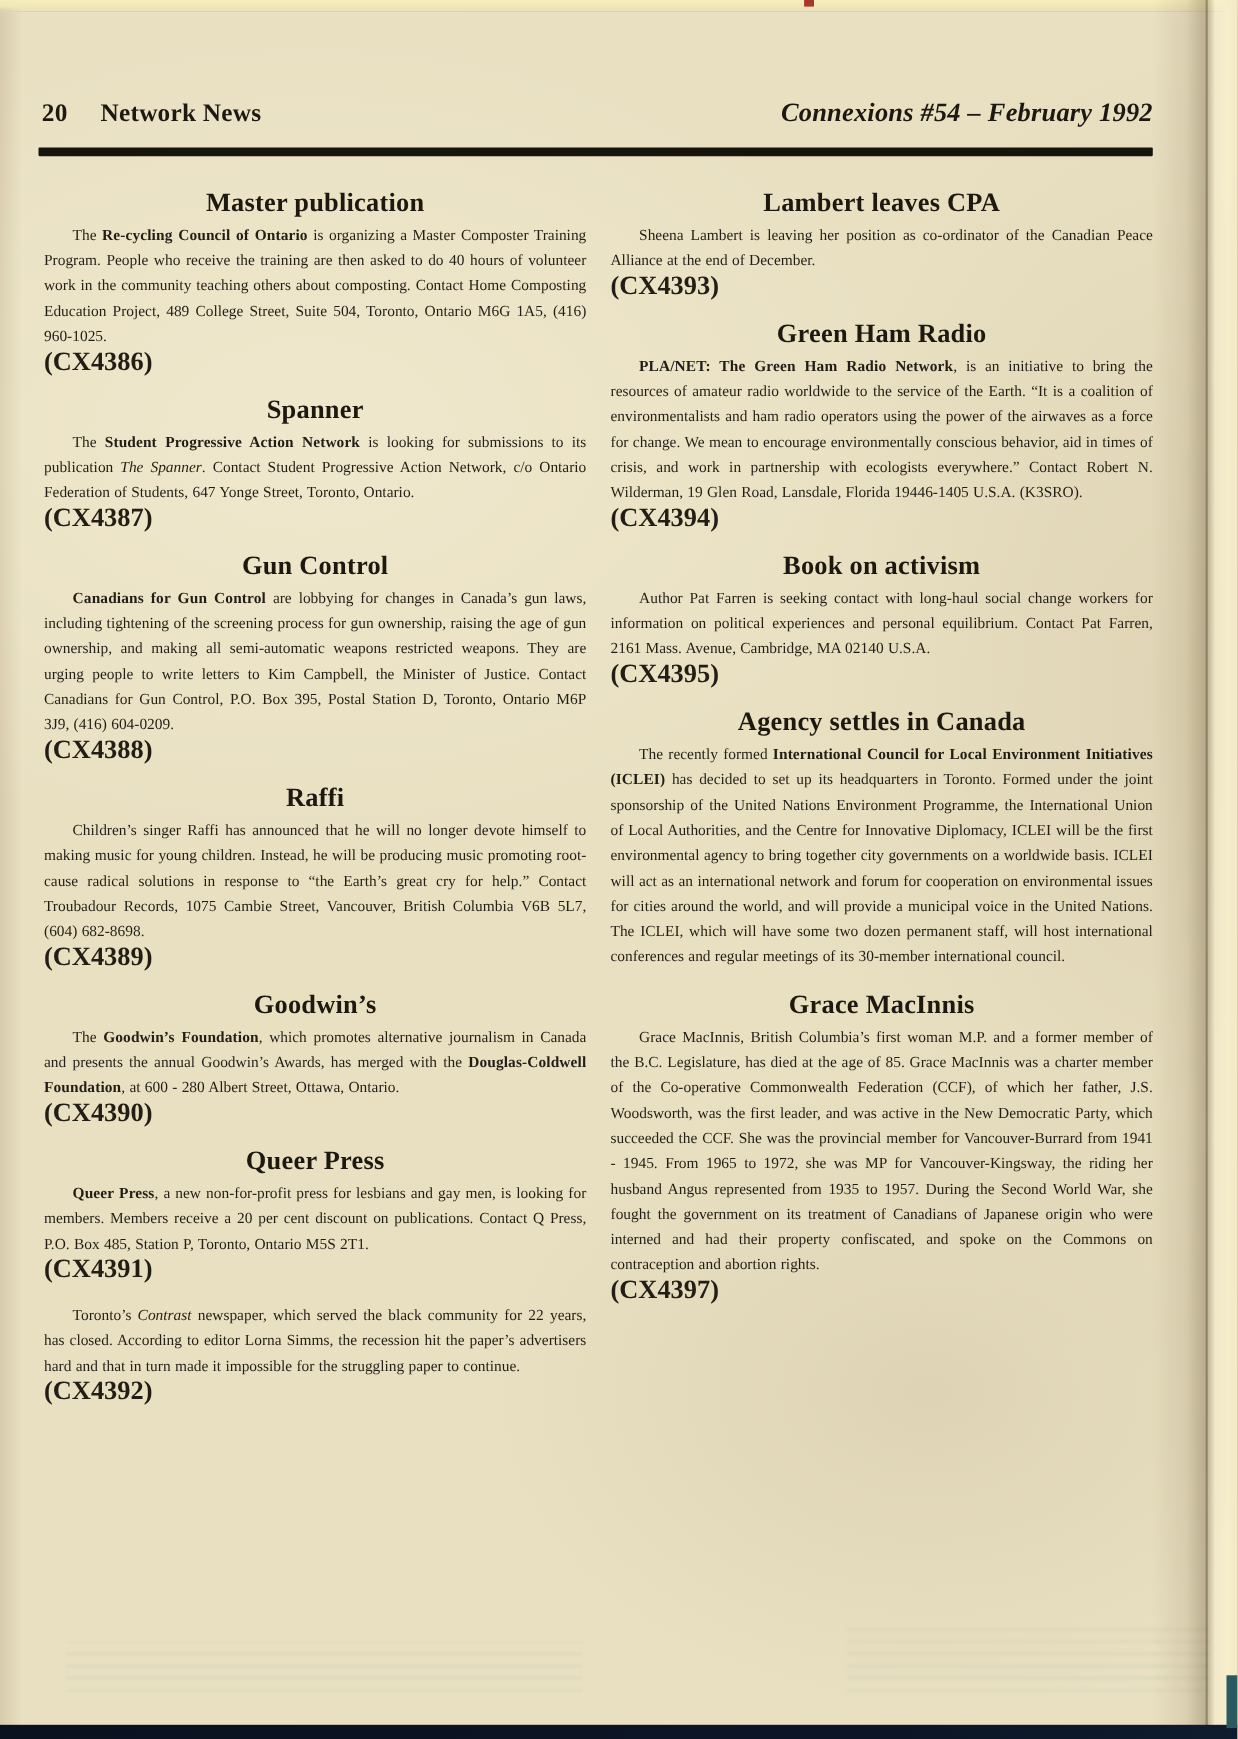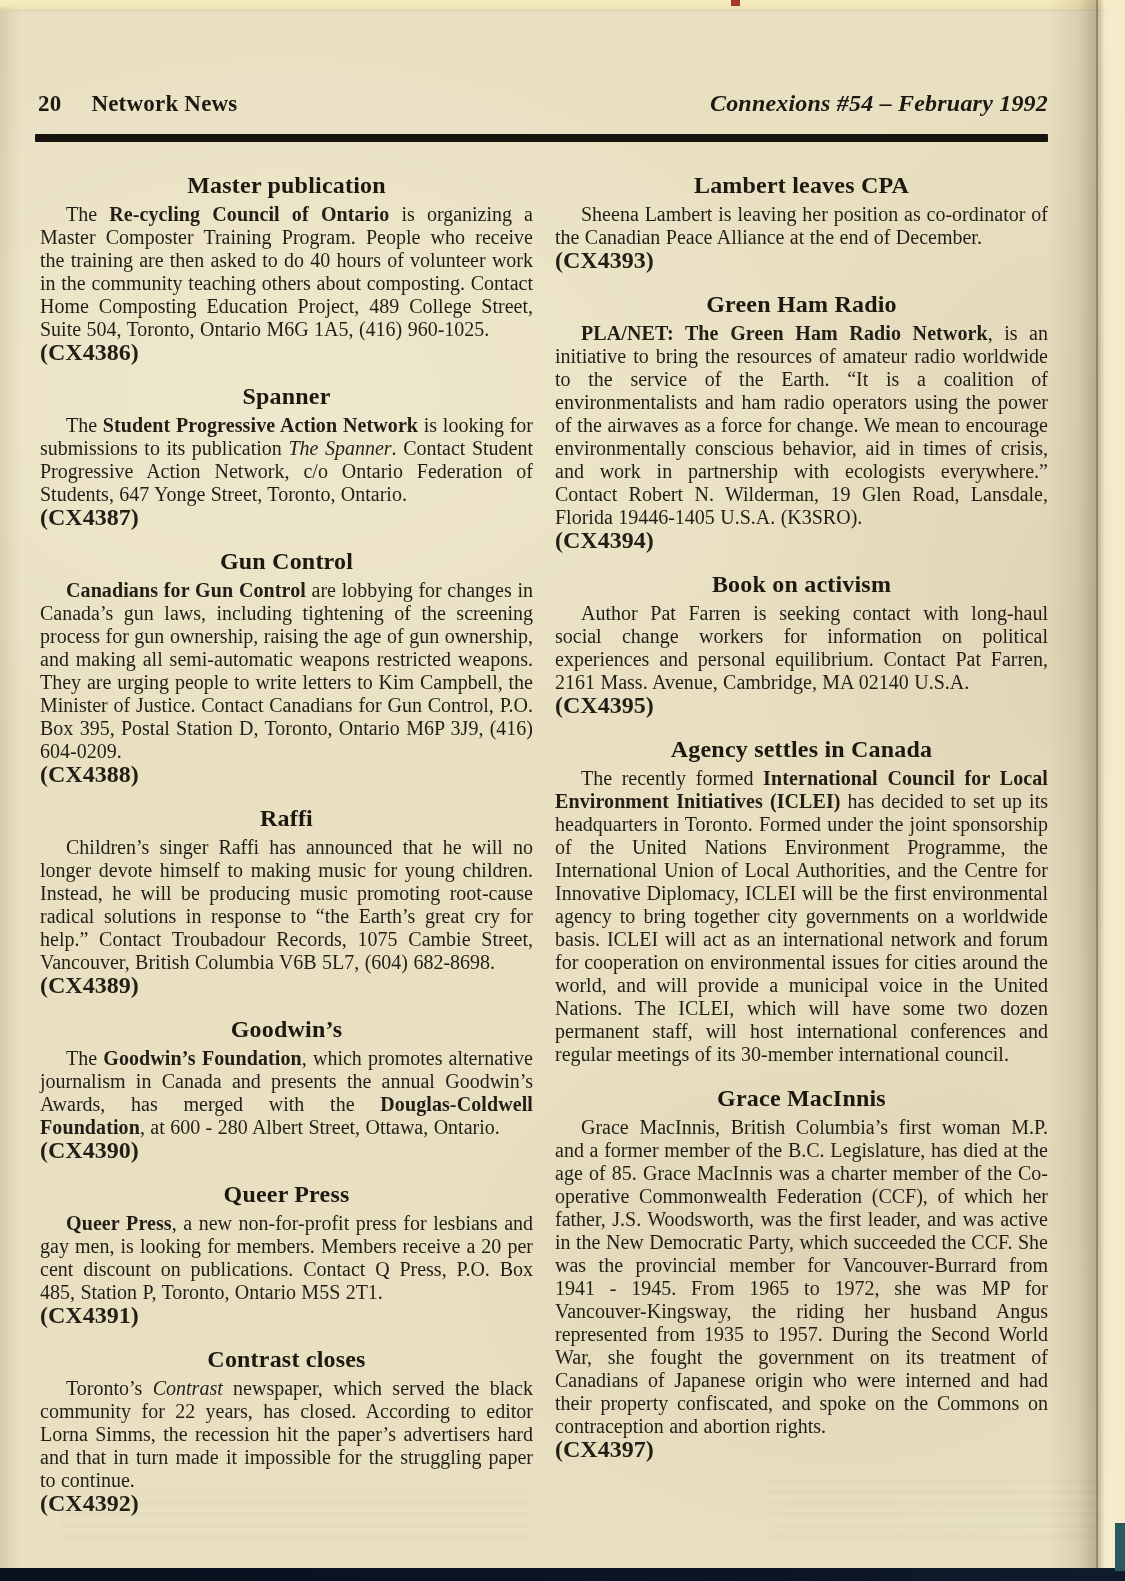--- a/index.html
+++ b/index.html
@@ -82,21 +82,21 @@
     color: #221e16;
   }
   .col { width: 493px; }
   .article { margin-bottom: 19px; }
   .article-title {
     font-size: 24px; font-weight: bold; text-align: center;
     margin: 0 0 4px 0; letter-spacing: .2px;
     color: #1d1810;
   }
   .article-body {
-    font-size: 20px; line-height: 23px;
+    font-size: 14px; line-height: 23px;
     text-align: justify; text-indent: 26px;
     margin: 0;
     word-spacing: .4px;
   }
   .article-body b { letter-spacing: .1px; }
   .article-code {
     font-size: 24px; font-weight: bold; line-height: 23px;
   }
 </style>
 </head>
@@ -142,21 +142,20 @@
         <h2 class="article-title">Goodwin’s</h2>
         <p class="article-body"><span>The </span><b>Goodwin’s Foundation</b><span>, which promotes alternative journalism in Canada and presents the annual Goodwin’s Awards, has merged with the </span><b>Douglas-Coldwell Foundation</b><span>, at 600 - 280 Albert Street, Ottawa, Ontario.</span></p>
         <div class="article-code">(CX4390)</div>
       </div>
       <div class="article">
         <h2 class="article-title">Queer Press</h2>
         <p class="article-body"><b>Queer Press</b><span>, a new non-for-profit press for lesbians and gay men, is looking for members. Members receive a 20 per cent discount on publications. Contact Q Press, P.O. Box 485, Station P, Toronto, Ontario M5S 2T1.</span></p>
         <div class="article-code">(CX4391)</div>
       </div>
       <div class="article">
-        <h2 class="article-title">Contrast closes</h2>
         <p class="article-body"><span>Toronto’s </span><i>Contrast</i><span> newspaper, which served the black community for 22 years, has closed. According to editor Lorna Simms, the recession hit the paper’s advertisers hard and that in turn made it impossible for the struggling paper to continue.</span></p>
         <div class="article-code">(CX4392)</div>
       </div>
     </div>
   <div class="col" id="col-right">
       <div class="article">
         <h2 class="article-title">Lambert leaves CPA</h2>
         <p class="article-body"><span>Sheena Lambert is leaving her position as co-ordinator of the Canadian Peace Alliance at the end of December.</span></p>
         <div class="article-code">(CX4393)</div>
       </div>

